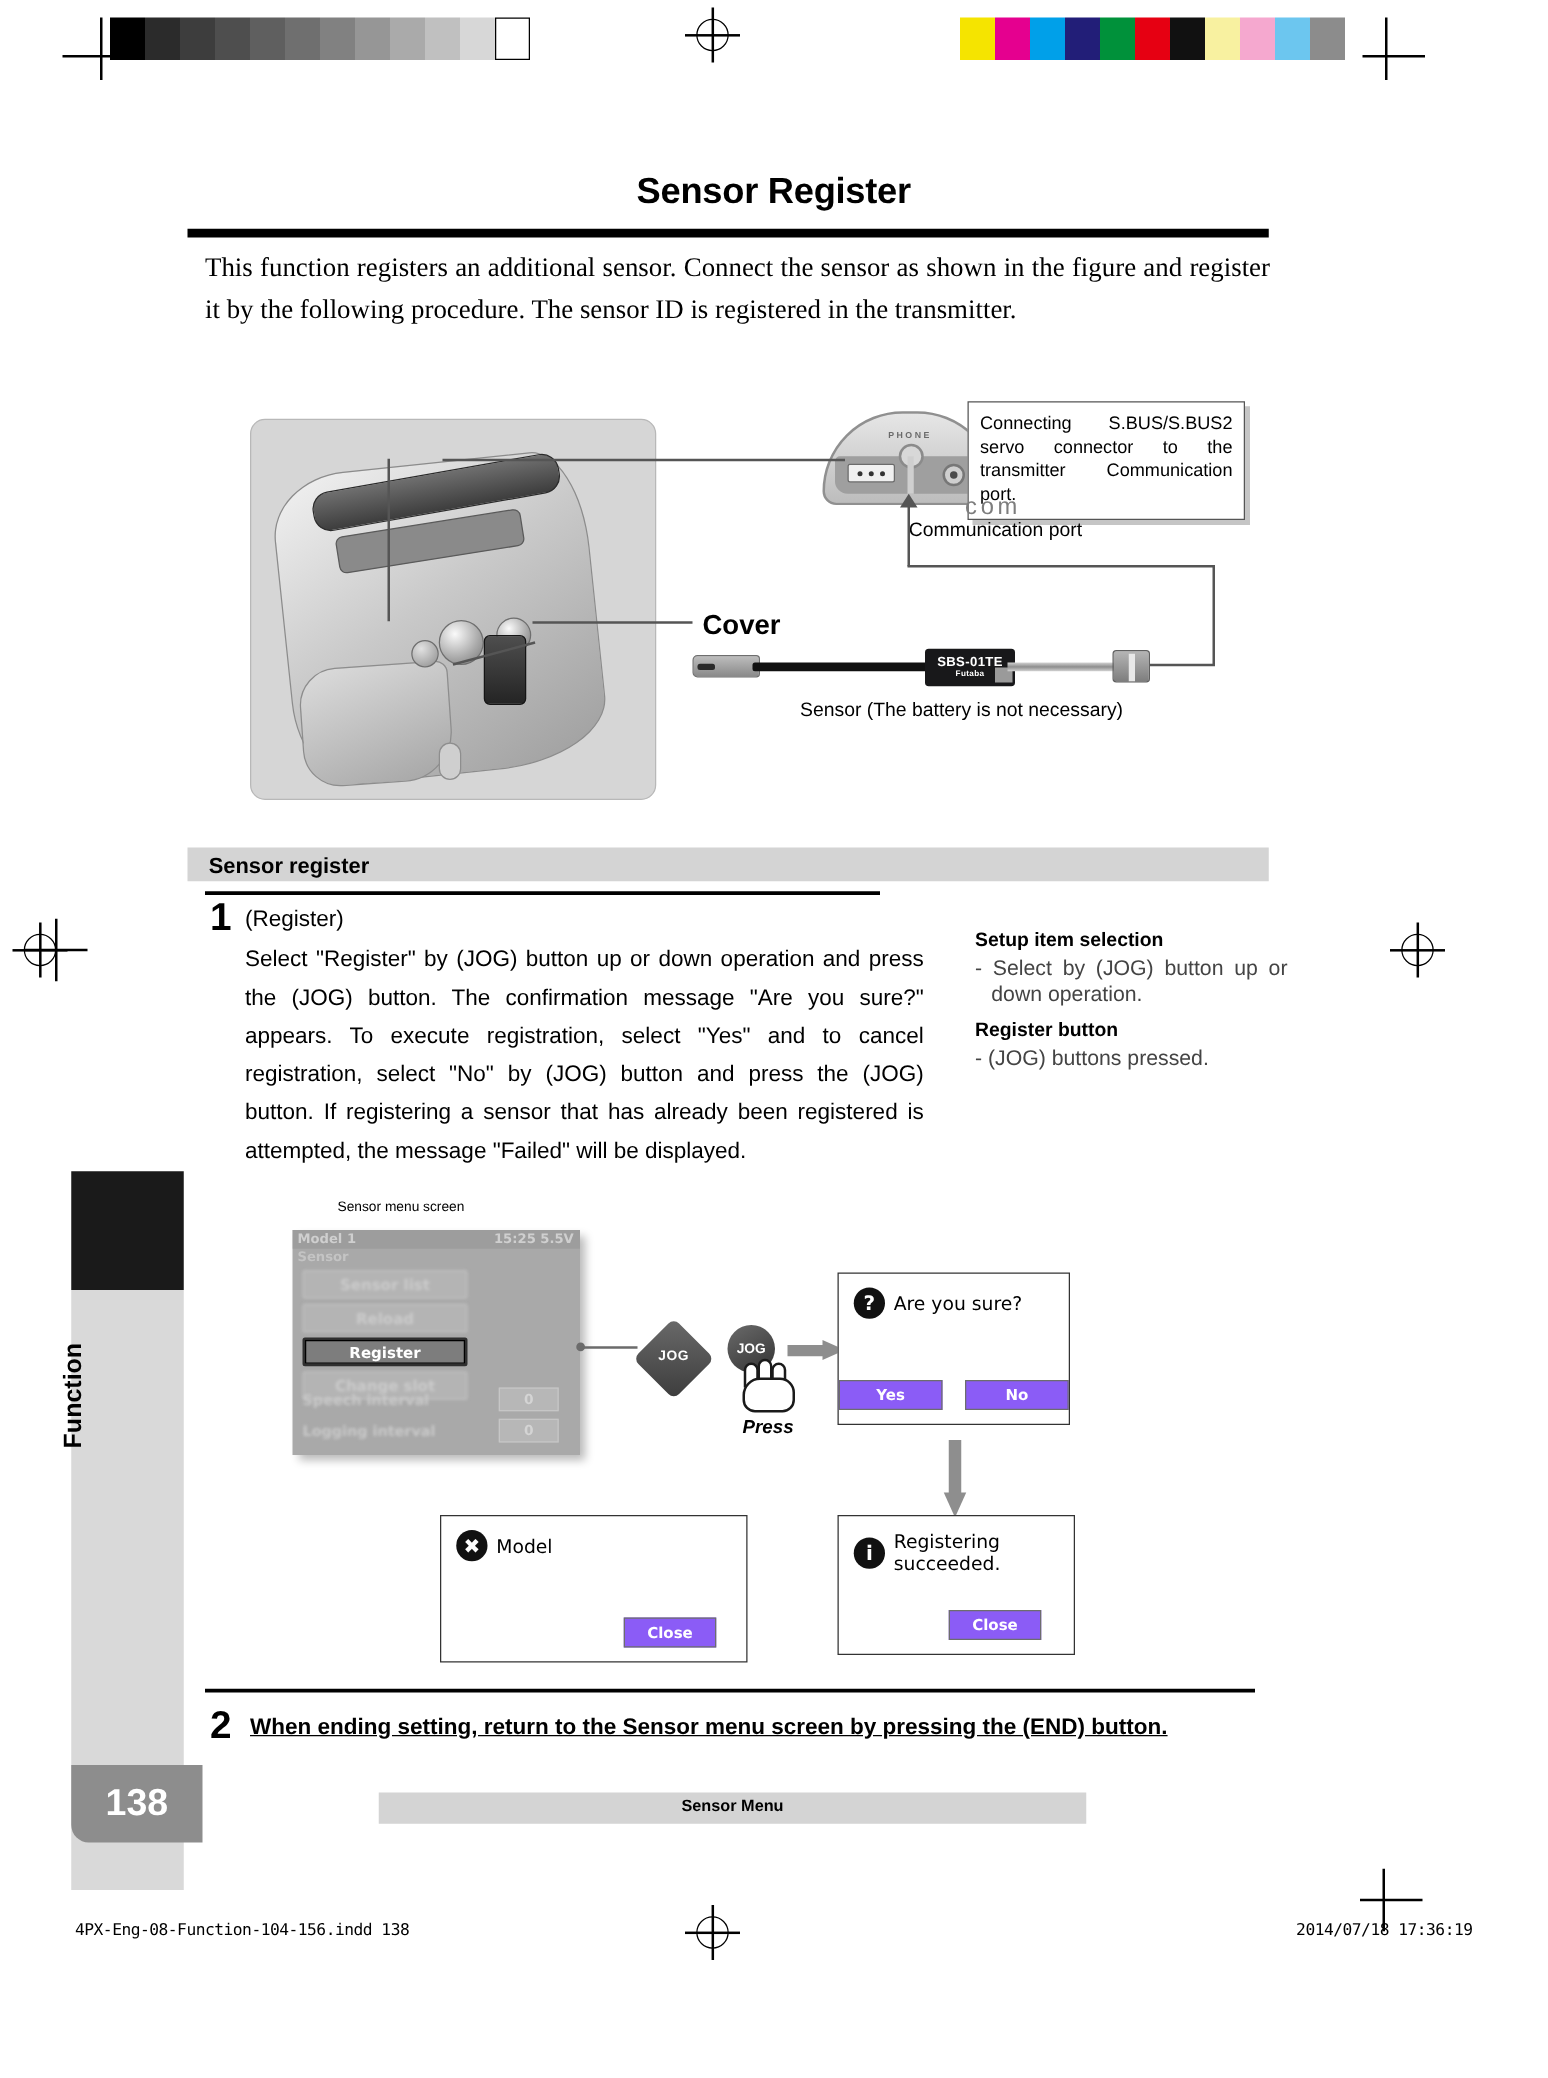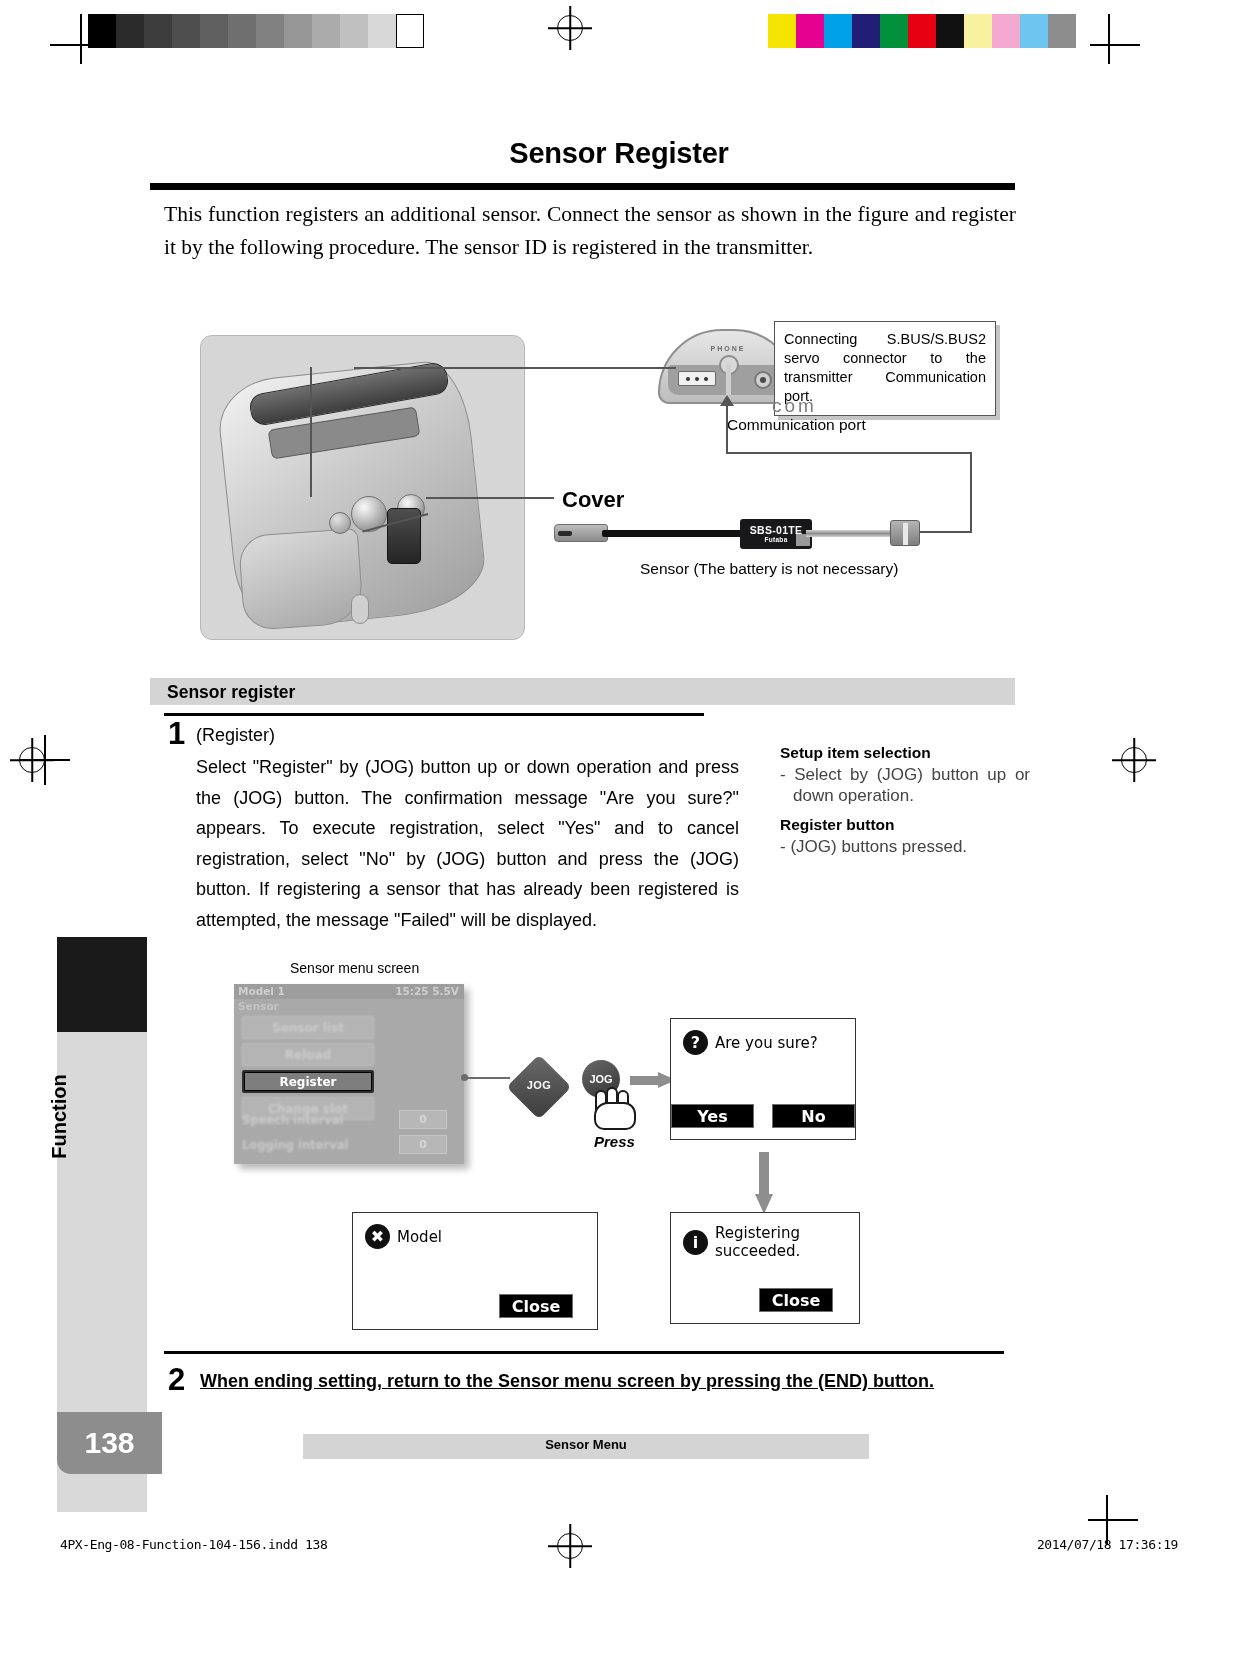--- a/index.html
+++ b/index.html
@@ -221,21 +221,21 @@
     position:absolute; left:196px; top:752px; width:543px;
     font-size:18px; line-height:30.5px; text-align:justify;
   }
 
   .side-note { position:absolute; left:780px; top:744px; width:250px; }
   .side-note h4 { margin:0 0 2px 0; font-size:15.5px; font-weight:bold; }
   .side-note p  { margin:0 0 10px 0; font-size:17px; line-height:21px;
                   color:#444; text-align:justify; padding-left:13px; text-indent:-13px; }
 
   
-  .lcd-caption { position:absolute; left:270px; top:960px; font-size:14px;margin-left:20px; }
+  .lcd-caption { position:absolute; left:270px; top:960px; font-size:11px; }
   .lcd {
     position:absolute; left:234px; top:984px; width:230px; height:180px;
     background:#a9a9a9; box-shadow:5px 5px 7px rgba(0,0,0,.28);
     font-family:"DejaVu Sans", sans-serif; overflow:hidden;
   }
   .lcd-top {
     position:absolute; left:0; top:0; width:100%; height:15px; background:#9d9d9d;
   }
   .lcd-top .l { position:absolute; left:4px; top:1px; font-size:10.5px; color:#cfcfcf; font-weight:bold; }
   .lcd-top .r { position:absolute; right:5px; top:1px; font-size:10.5px; color:#cfcfcf; font-weight:bold; }
@@ -325,21 +325,21 @@
   .dlg-icon {
     width:25px; height:25px; border-radius:50%; background:#111;
     color:#fff; font-weight:bold; font-size:16px;
     display:flex; align-items:center; justify-content:center; flex:0 0 auto;
   }
   .dlg-title { font-size:15px; }
   .dlg-text { padding:6px 12px 0 12px; font-size:14px; }
   .dlg-btns { position:absolute; bottom:11px; left:0; width:100%;
               display:flex; justify-content:center; gap:18px; }
   .btn {
-    background:#000000; color:#fff; font-size:16px; font-weight:bold;
+    background:#8b5cf6; color:#fff; font-size:12px; font-weight:bold;
     width:88px; height:24px; display:flex; align-items:center; justify-content:center;
     border:1px solid #6d6d6d;
   }
   .btn.close { width:74px; }
 
   #dlg-confirm { left:670px; top:1018px; width:186px; height:122px; }
   #dlg-failed  { left:352px; top:1212px; width:246px; height:118px; }
   #dlg-success { left:670px; top:1212px; width:190px; height:112px; }
 
   .line-lcd-dlg { position:absolute; background:#6b6b6b; }

